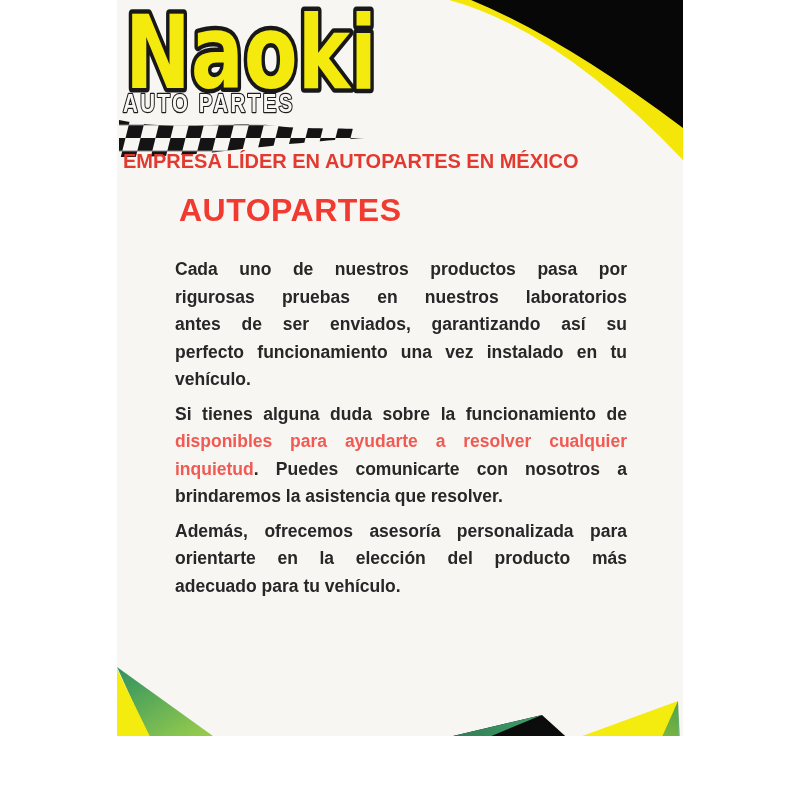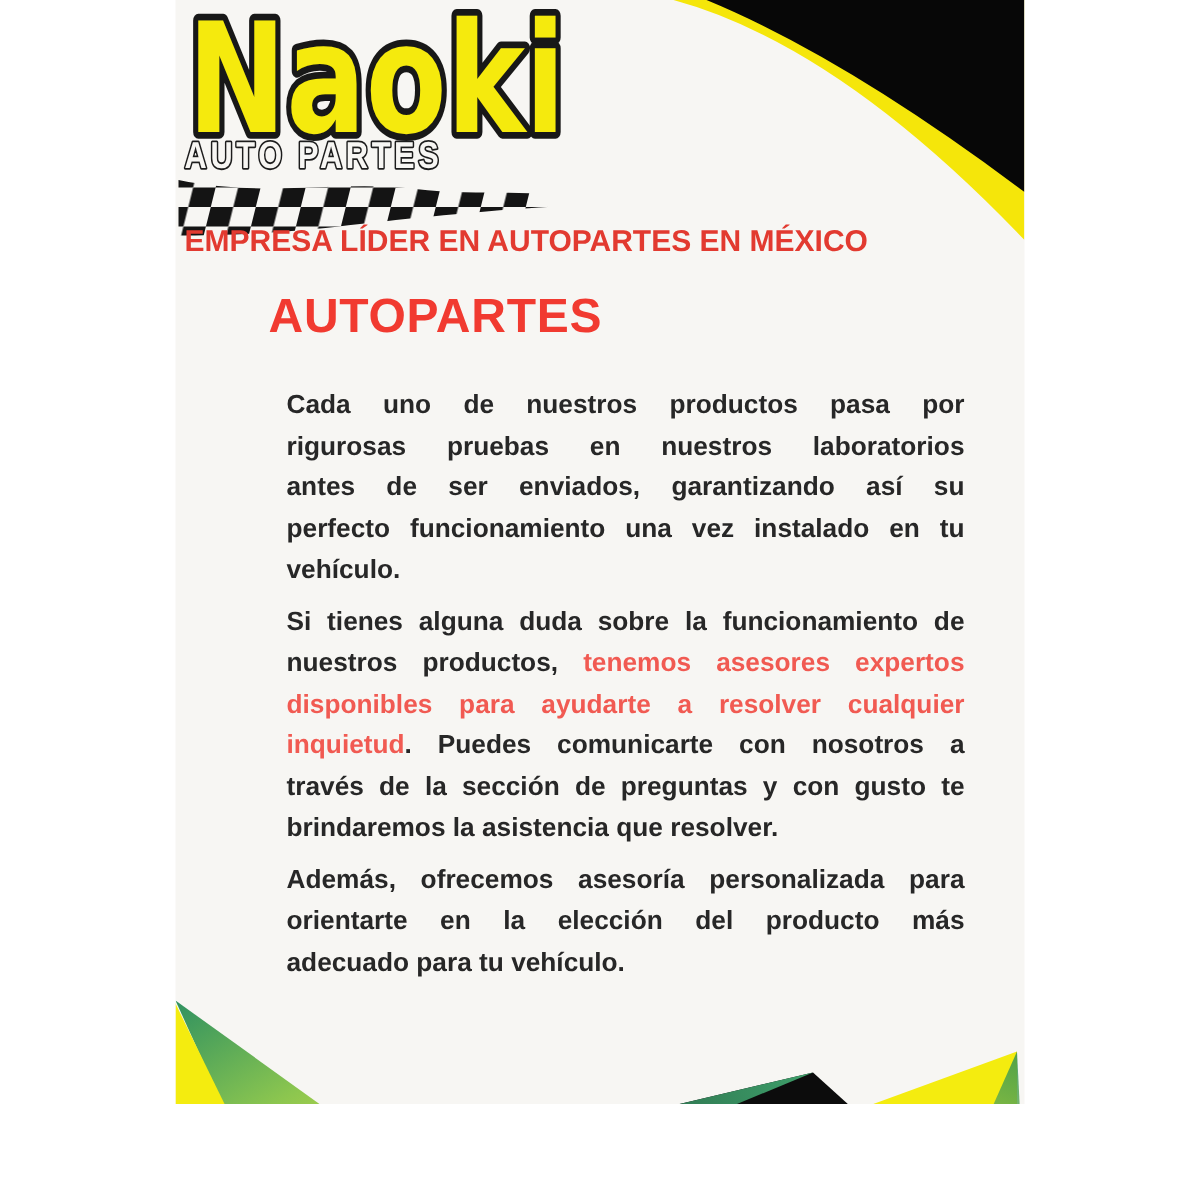--- a/index.html
+++ b/index.html
@@ -15,21 +15,21 @@
   .logo-sub{position:absolute;left:2px;top:88px;width:230px;height:32px;}
   .flag{position:absolute;left:0px;top:112px;width:252px;height:50px;}
   .tagline{position:absolute;left:6px;top:152px;width:470px;
            font-size:20px;line-height:19px;font-weight:bold;color:#e23a30;
            letter-spacing:0px;white-space:nowrap;}
 
   
   .heading{position:absolute;left:62px;top:192px;font-size:32px;line-height:36px;
            font-weight:bold;color:#f13a30;letter-spacing:0.5px;}
   .paragraphs{position:absolute;left:58px;top:256px;width:452px;
-              font-size:17.5px;font-weight:bold;color:#272727;margin-left:16px;}
+              font-size:17.5px;font-weight:bold;color:#272727;}
   .para{margin:0 0 7px 0;}
   .pline{text-align:justify;text-align-last:justify;line-height:27.5px;white-space:normal;}
   .pline.last{text-align-last:left;}
   .accent{color:#f15a52;}
 
   
   .bottom-deco{position:absolute;left:0;bottom:0;width:566px;height:162px;display:block;}
 </style>
 </head>
 <body>
@@ -65,24 +65,22 @@
     <div class="paragraphs">
         <div class="para">
           <div class="pline"><span>Cada uno de nuestros productos pasa por</span></div>
           <div class="pline"><span>rigurosas pruebas en nuestros laboratorios</span></div>
           <div class="pline"><span>antes de ser enviados, garantizando así su</span></div>
           <div class="pline"><span>perfecto funcionamiento una vez instalado en tu</span></div>
           <div class="pline last"><span>vehículo.</span></div>
         </div>
         <div class="para">
           <div class="pline"><span>Si tienes alguna duda sobre la funcionamiento de</span></div>
-          <div class="pline"><span>nuestros productos, </span><span class="accent">tenemos asesores expertos</span></div>
           <div class="pline"><span class="accent">disponibles para ayudarte a resolver cualquier</span></div>
           <div class="pline"><span class="accent">inquietud</span><span>. Puedes comunicarte con nosotros a</span></div>
-          <div class="pline"><span>través de la sección de preguntas y con gusto te</span></div>
           <div class="pline last"><span>brindaremos la asistencia que resolver.</span></div>
         </div>
         <div class="para">
           <div class="pline"><span>Además, ofrecemos asesoría personalizada para</span></div>
           <div class="pline"><span>orientarte en la elección del producto más</span></div>
           <div class="pline last"><span>adecuado para tu vehículo.</span></div>
         </div>
       </div>
 
     <svg class="bottom-deco" viewBox="0 0 566 162" preserveAspectRatio="none">

